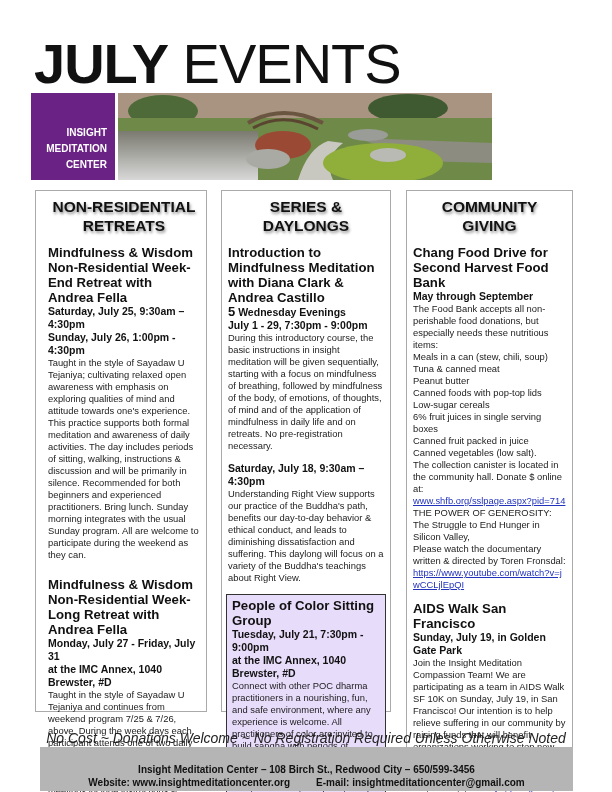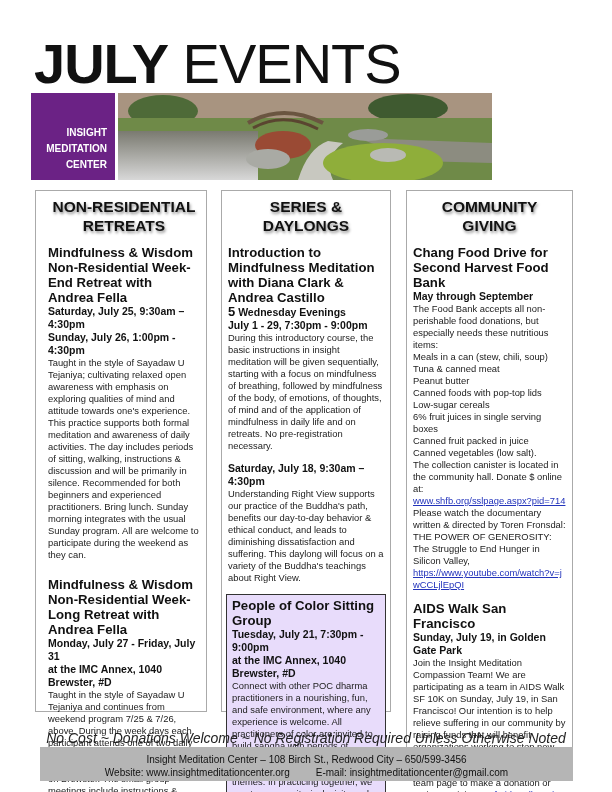--- a/index.html
+++ b/index.html
@@ -16,21 +16,21 @@
   .c3 { left:406px; width:167px; height:588px; }
   .col-head { text-align:center; font-weight:bold; font-size:15.5px; line-height:19px; margin:2px 0 10px 0; text-shadow:1px 2px 3px rgba(0,0,0,0.45); }
   .ev-title { font-weight:bold; font-size:13.2px; line-height:15px; }
   .ev-sub { font-weight:bold; font-size:10.5px; line-height:13px; }
   .ev-sub .big { font-size:13px; }
   .ev-body { font-size:9.4px; line-height:12px; color:#222; }
   .ev { margin-bottom:10px; }
   .link { color:#2233bb; text-decoration:underline; }
   .poc { border:1.5px solid #333; background:#e8dcfb; padding:3px 5px 4px 5px; margin:6px -2px 0 -2px; }
   .note { position:absolute; left:0; top:730px; width:612px; text-align:center; font-style:italic; font-size:14px; color:#222; }
-  .footer { position:absolute; left:40px; top:747px; width:533px; height:28px; background:#b5b5b5; text-align:center; font-size:10px; font-weight:normal; line-height:13px; padding-top:6px; color:#111; }
+  .footer { position:absolute; left:40px; top:747px; width:533px; height:28px; background:#b5b5b5; text-align:center; font-size:10px; font-weight:bold; line-height:13px; padding-top:16px; color:#111; }
   .footer .sp { display:inline-block; width:26px; }
 </style>
 </head>
 <body>
 
 <div class="title">
   <span class="bold">JULY</span>
   <span class="light">EVENTS</span>
 </div>
 
@@ -125,22 +125,22 @@
       <div>Meals in a can (stew, chili, soup)</div>
       <div>Tuna &amp; canned meat</div>
       <div>Peanut butter</div>
       <div>Canned foods with pop-top lids</div>
       <div>Low-sugar cereals</div>
       <div>6% fruit juices in single serving boxes</div>
       <div>Canned fruit packed in juice</div>
       <div>Canned vegetables (low salt).</div>
       <div>The collection canister is located in the community hall. Donate $ online at:</div>
       <a class="link">www.shfb.org/sslpage.aspx?pid=714</a>
+      <div>THE POWER OF GENEROSITY: The Struggle to End Hunger in Silicon Valley,</div>
       <div>Please watch the documentary written &amp; directed by Toren Fronsdal:</div>
-      <div>THE POWER OF GENEROSITY: The Struggle to End Hunger in Silicon Valley,</div>
       <a class="link" style="word-break:break-all">https://www.youtube.com/watch?v=jwCCLjlEpQI</a>
     </div>
   </div>
   <div class="ev">
     <div class="ev-title">AIDS Walk San Francisco</div>
     <div class="ev-sub">Sunday, July 19, in Golden Gate Park</div>
     <div class="ev-body">
       <span>Join the Insight Meditation Compassion Team! We are participating as a team in AIDS Walk SF 10K on Sunday, July 19, in San Francisco! Our intention is to help relieve suffering in our community by raising funds that will benefit organizations working to stop new HIV infections and support people living with HIV/AIDS. Please visit our team page to make a donation or register to join us:  </span><a class="link" style="word-break:break-all">sf.aidswalk.net/Team/View/10871/Insight-Meditation-Center-Compassion-Team-1065</a>
       
       

